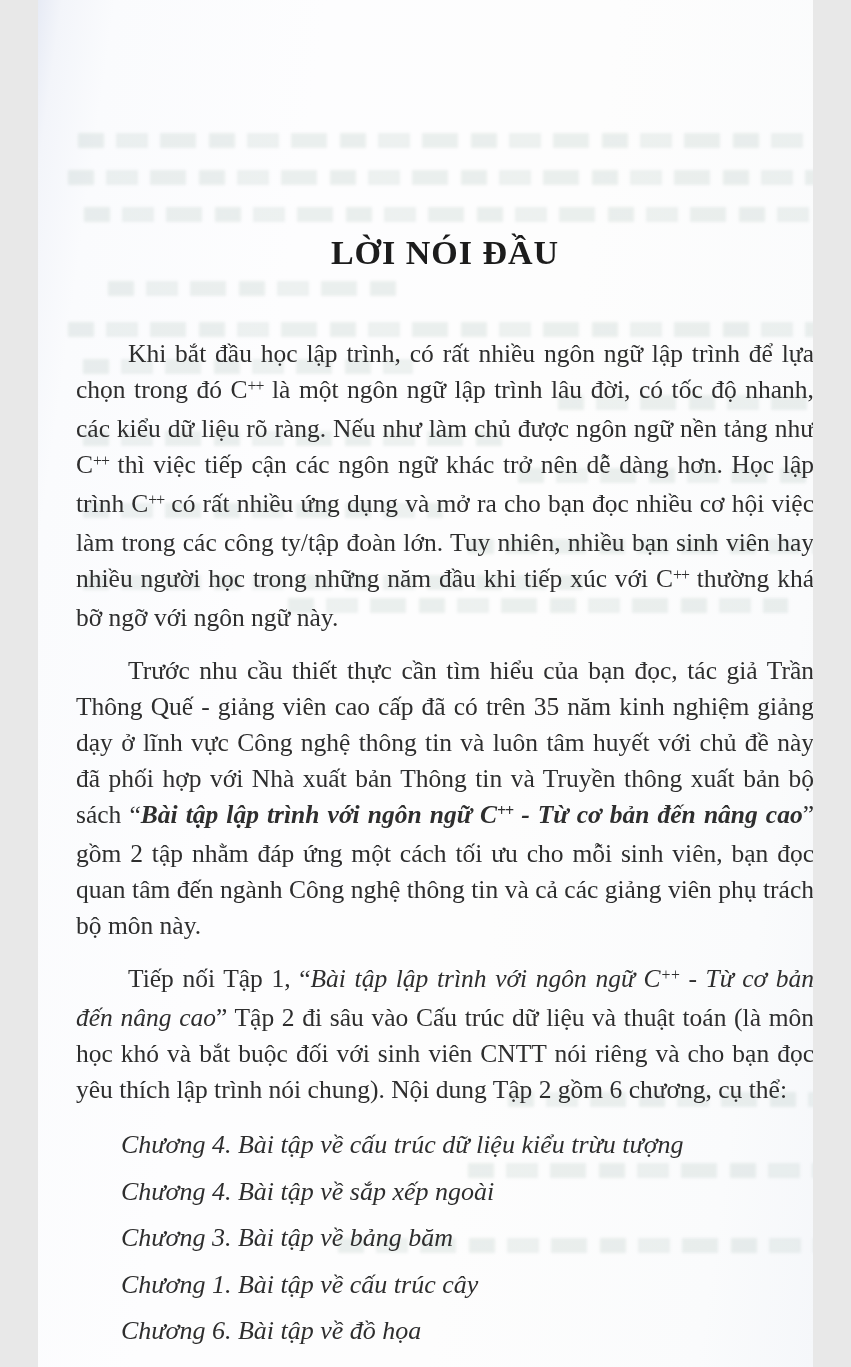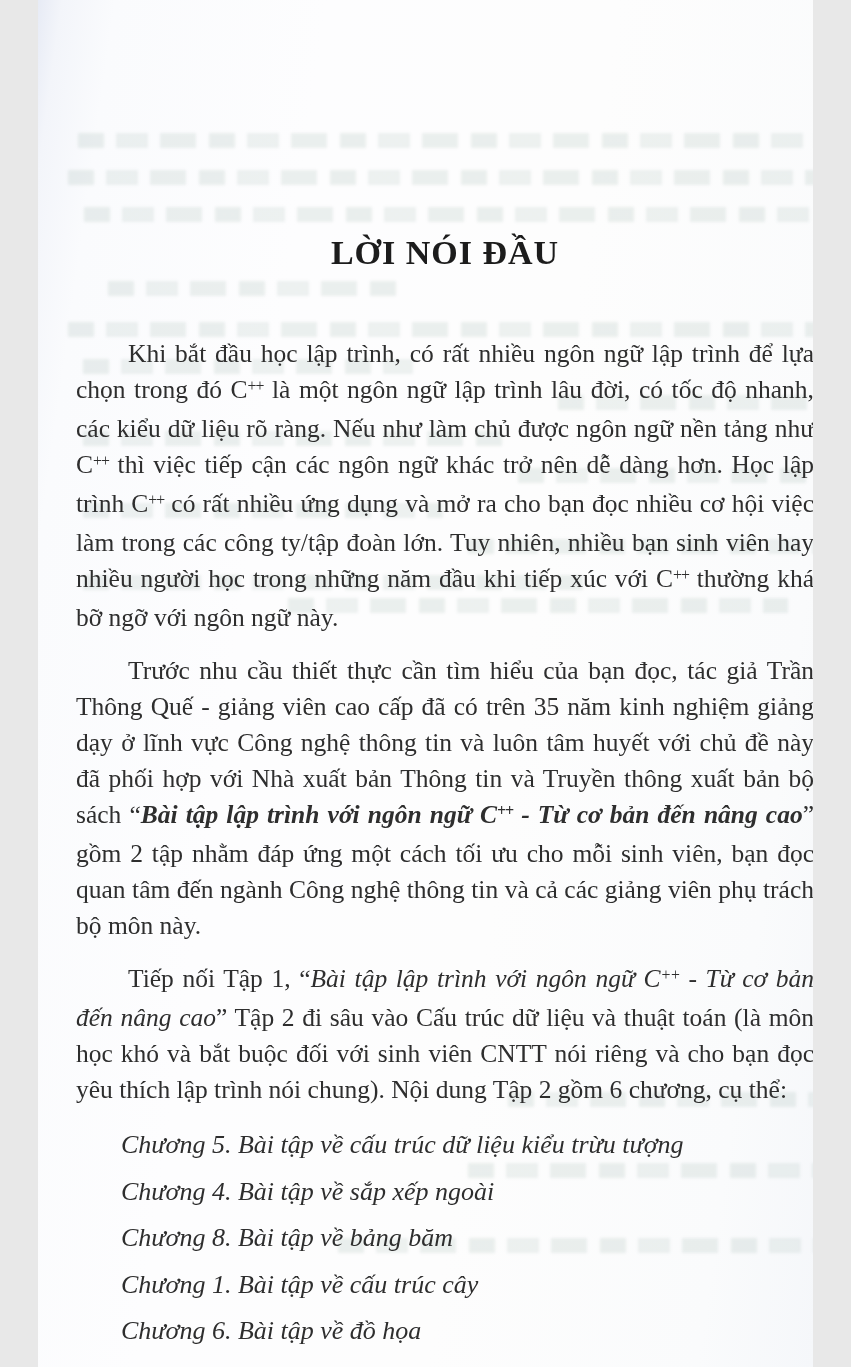--- a/index.html
+++ b/index.html
@@ -94,21 +94,21 @@
 
     <h1 class="title">LỜI NÓI ĐẦU</h1>
 
     <p class="para para-first"><span>Khi bắt đầu học lập trình, có rất nhiều ngôn ngữ lập trình để lựa chọn trong đó C</span><span class="seg-sup">++</span><span> là một ngôn ngữ lập trình lâu đời, có tốc độ nhanh, các kiểu dữ liệu rõ ràng. Nếu như làm chủ được ngôn ngữ nền tảng như C</span><span class="seg-sup">++</span><span> thì việc tiếp cận các ngôn ngữ khác trở nên dễ dàng hơn. Học lập trình C</span><span class="seg-sup">++</span><span> có rất nhiều ứng dụng và mở ra cho bạn đọc nhiều cơ hội việc làm trong các công ty/tập đoàn lớn. Tuy nhiên, nhiều bạn sinh viên hay nhiều người học trong những năm đầu khi tiếp xúc với C</span><span class="seg-sup">++</span><span> thường khá bỡ ngỡ với ngôn ngữ này.</span></p>
 
     <p class="para"><span>Trước nhu cầu thiết thực cần tìm hiểu của bạn đọc, tác giả Trần Thông Quế - giảng viên cao cấp đã có trên 35 năm kinh nghiệm giảng dạy ở lĩnh vực Công nghệ thông tin và luôn tâm huyết với chủ đề này đã phối hợp với Nhà xuất bản Thông tin và Truyền thông xuất bản bộ sách “</span><span class="seg-bi">Bài tập lập trình với ngôn ngữ C</span><span class="seg-bisup">++</span><span class="seg-bi"> - Từ cơ bản đến nâng cao</span><span>” gồm 2 tập nhằm đáp ứng một cách tối ưu cho mỗi sinh viên, bạn đọc quan tâm đến ngành Công nghệ thông tin và cả các giảng viên phụ trách bộ môn này.</span></p>
 
     <p class="para"><span>Tiếp nối Tập 1, “</span><span class="seg-i">Bài tập lập trình với ngôn ngữ C</span><span class="seg-isup">++</span><span class="seg-i"> - Từ cơ bản đến nâng cao</span><span>” Tập 2 đi sâu vào Cấu trúc dữ liệu và thuật toán (là môn học khó và bắt buộc đối với sinh viên CNTT nói riêng và cho bạn đọc yêu thích lập trình nói chung). Nội dung Tập 2 gồm 6 chương, cụ thể:</span></p>
 
     <div class="chapters">
-      <div class="chapter">Chương 5. Bài tập về cấu trúc dữ liệu kiểu trừu tượng</div>
+      <div class="chapter">Chương 4. Bài tập về cấu trúc dữ liệu kiểu trừu tượng</div>
       <div class="chapter">Chương 4. Bài tập về sắp xếp ngoài</div>
-      <div class="chapter">Chương 8. Bài tập về bảng băm</div>
+      <div class="chapter">Chương 3. Bài tập về bảng băm</div>
       <div class="chapter">Chương 1. Bài tập về cấu trúc cây</div>
       <div class="chapter">Chương 6. Bài tập về đồ họa</div>
     </div>
 
   </div>
 </div>
 
 </body></html>

